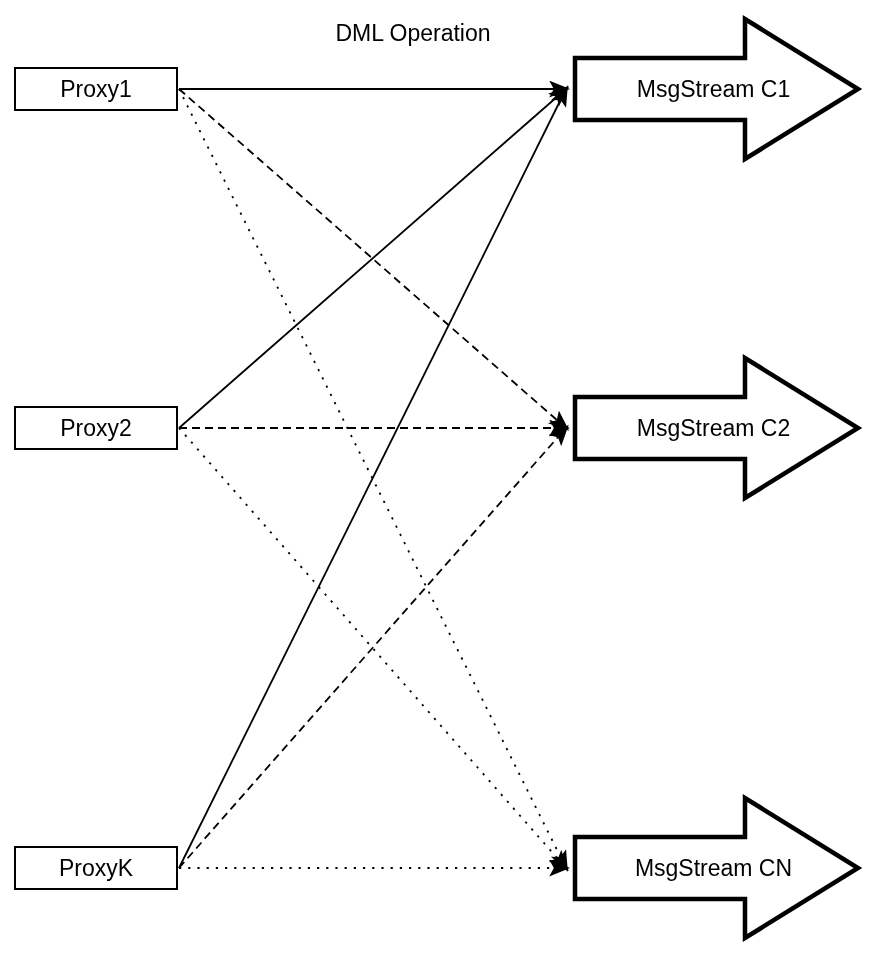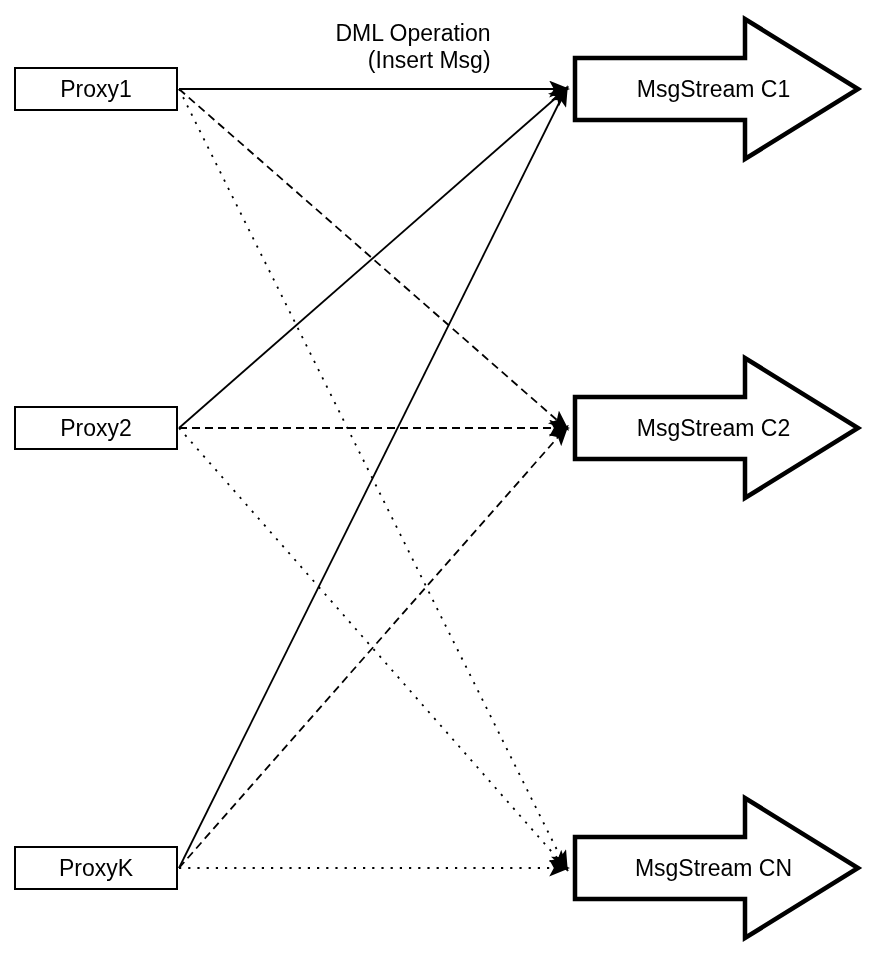--- a/index.html
+++ b/index.html
@@ -74,16 +74,15 @@
         <text x="713.5" y="97" text-anchor="middle" class="node-label">MsgStream C1</text>
         <polygon points="575,397 745,397 745,358 858,428 745,498 745,459 575,459" fill="#ffffff" stroke="#000000" stroke-width="4.5" stroke-miterlimit="10"></polygon>
         <text x="713.5" y="436" text-anchor="middle" class="node-label">MsgStream C2</text>
         <polygon points="575,837 745,837 745,798 858,868 745,938 745,899 575,899" fill="#ffffff" stroke="#000000" stroke-width="4.5" stroke-miterlimit="10"></polygon>
         <text x="713.5" y="876" text-anchor="middle" class="node-label">MsgStream CN</text>
       </g>
   </svg>
 
   <div class="diagram-title">
     <span>DML Operation</span>
-    <span>(Insert Msg)</span>
   </div>
 
 </div>
 
 </body></html>

